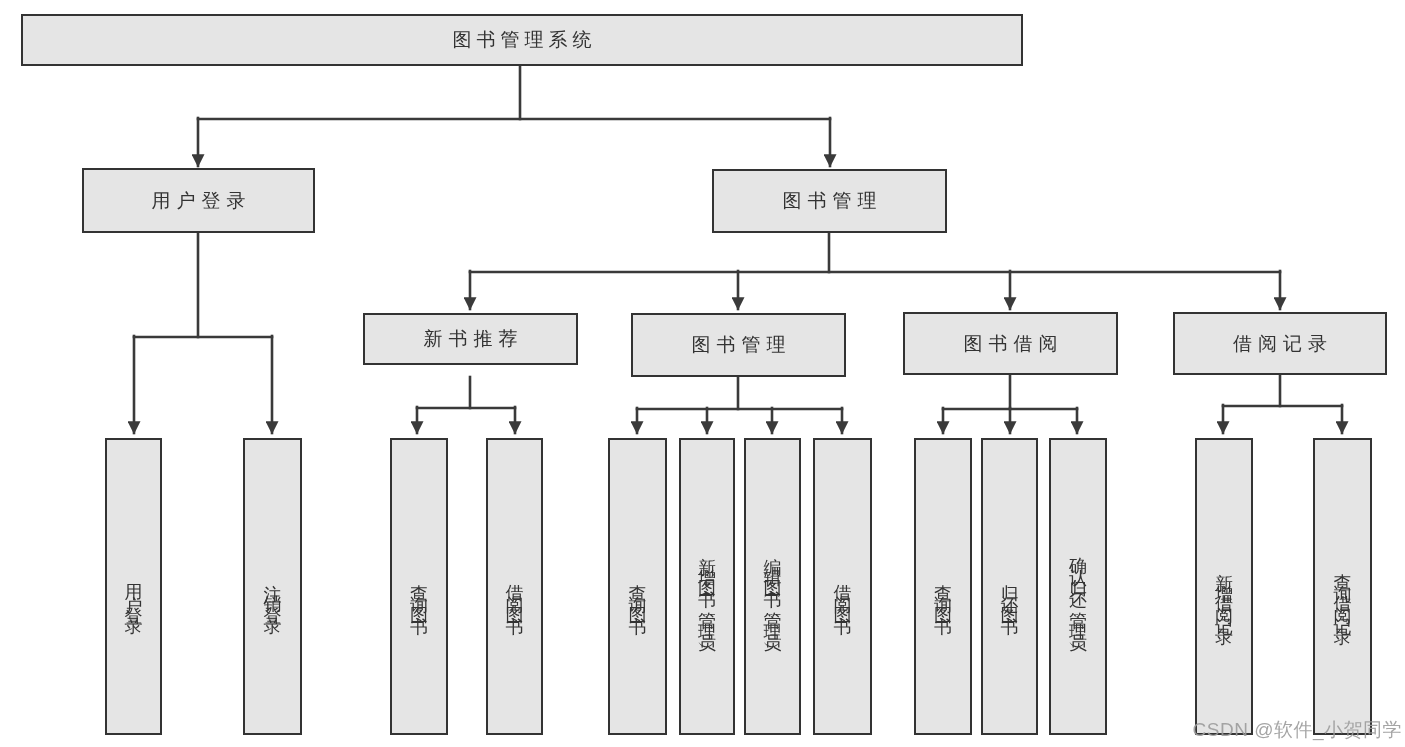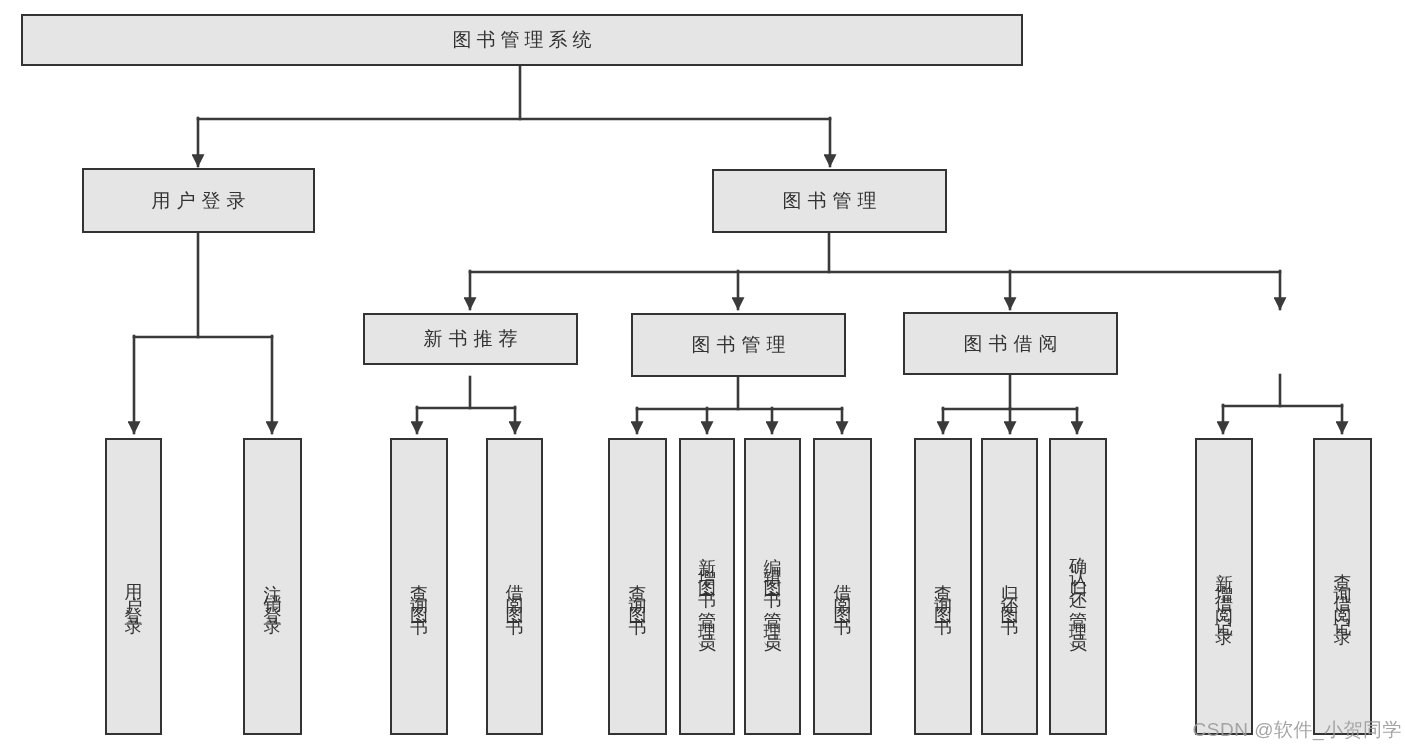--- a/index.html
+++ b/index.html
@@ -139,20 +139,23 @@
 
   <div class="box" style="left:363px; top:313px; width:215px; height:52px;">
     <span class="h-label">新书推荐</span>
   </div>
   <div class="box" style="left:631px; top:313px; width:215px; height:64px;">
     <span class="h-label">图书管理</span>
   </div>
   <div class="box" style="left:903px; top:312px; width:215px; height:63px;">
     <span class="h-label">图书借阅</span>
   </div>
+  <div class="box" style="left:1173px; top:312px; width:214px; height:63px;">
+    <span class="h-label">借阅记录</span>
+  </div>
 
   <div class="box" style="left:105px; top:438px; width:57px; height:297px;">
     <span class="v-label">用户登录</span>
   </div>
   <div class="box" style="left:243px; top:438px; width:59px; height:297px;">
     <span class="v-label">注销登录</span>
   </div>
 
   <div class="box" style="left:390px; top:438px; width:58px; height:297px;">
     <span class="v-label">查询图书</span>

